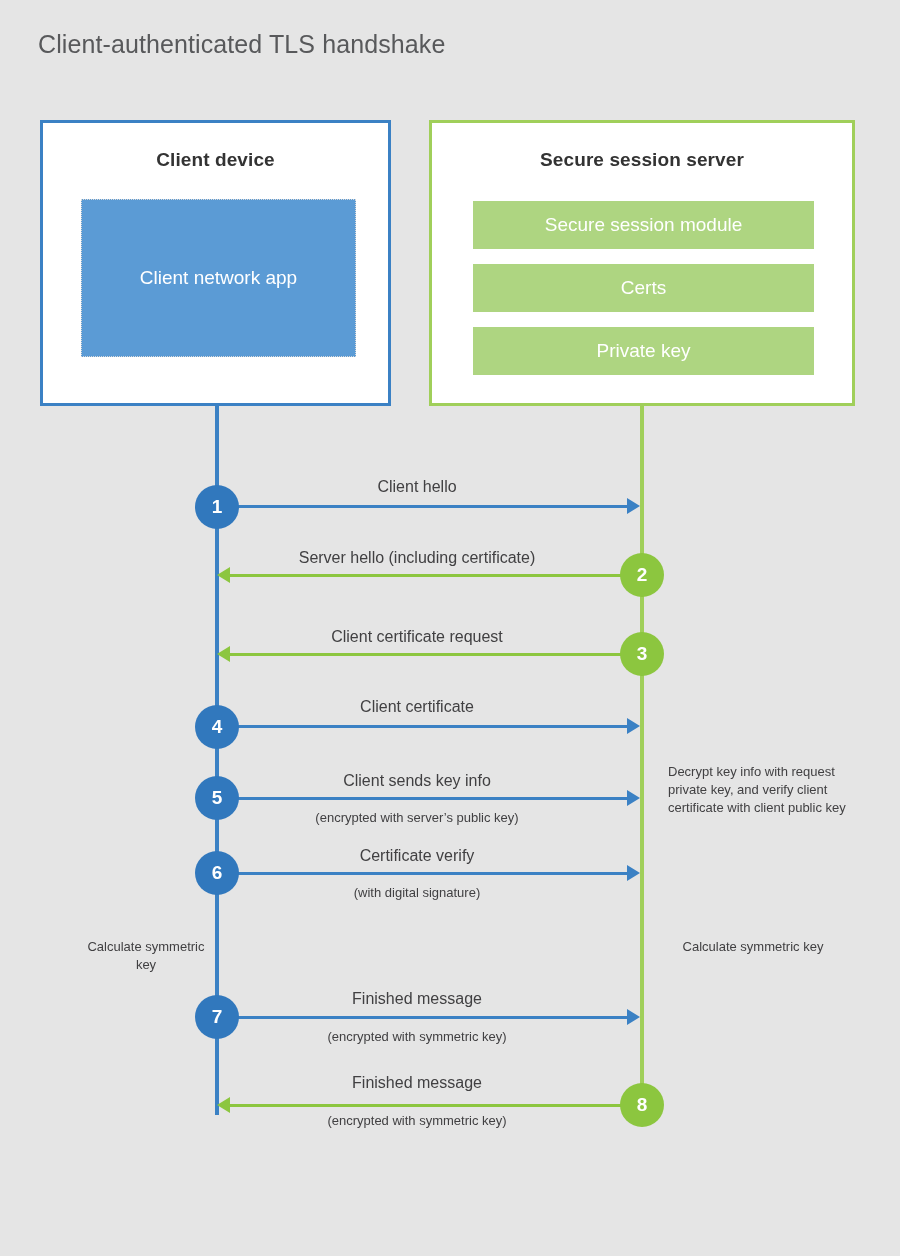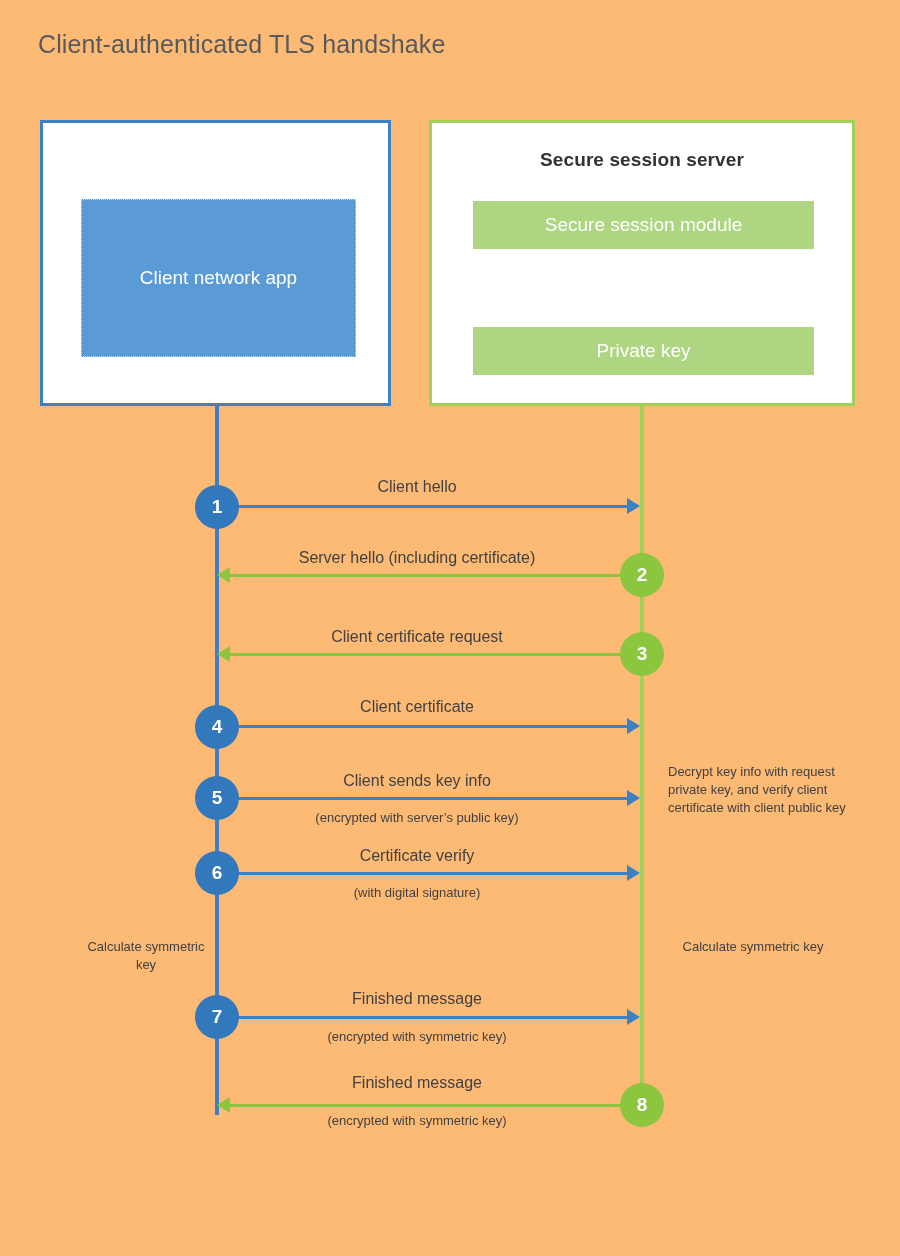--- a/index.html
+++ b/index.html
@@ -9,21 +9,21 @@
     background: #ffffff;
   }
   body {
     font-family: "Liberation Sans", sans-serif;
     -webkit-font-smoothing: antialiased;
   }
   #canvas {
     position: relative;
     width: 900px;
     height: 1256px;
-    background: #fdba74;
+    background: #e5e5e5;
     overflow: hidden;
   }
 
   
   .page-title {
     position: absolute;
     left: 38px;
     top: 30px;
     font-size: 25px;
     font-weight: 400;
@@ -185,26 +185,28 @@
   .side-note.server-calc { left: 678px; width: 150px; text-align: center; }
 </style>
 </head>
 <body>
 
 <div id="canvas">
 
   <div class="page-title">Client-authenticated TLS handshake</div>
 
   <div class="actor-box client">
+    <div class="actor-title">Client device</div>
     <div class="client-app">Client network app</div>
   </div>
 
   <div class="actor-box server">
     <div class="actor-title">Secure session server</div>
     <div class="server-module m0">Secure session module</div>
+    <div class="server-module m1">Certs</div>
     <div class="server-module m2">Private key</div>
   </div>
 
   <div class="lifeline client-line"></div>
   <div class="lifeline server-line"></div>
 
   <div class="msg">
     <div class="msg-label" style="left:157px; top:478px;">Client hello</div>
     <div class="msg-line blue" style="left:217px; top:505px; width:410px;"></div>
     <div class="arrowhead right blue" style="left:627px; top:498px;"></div>

